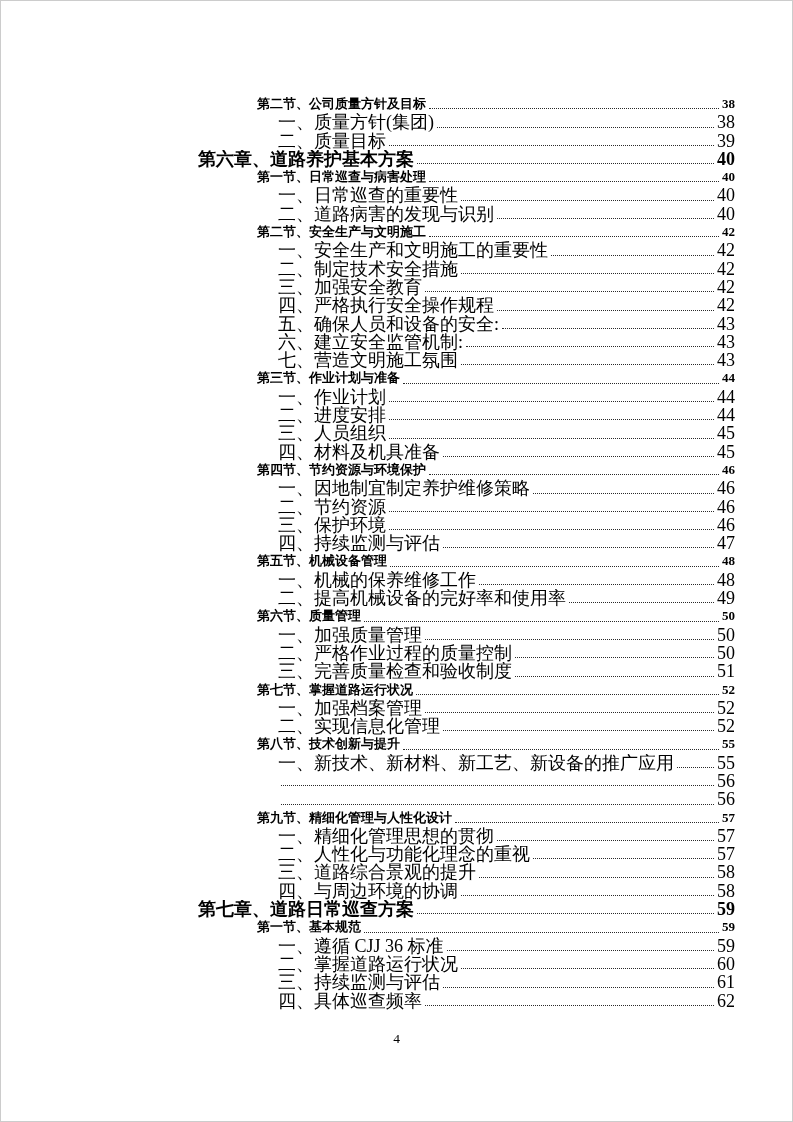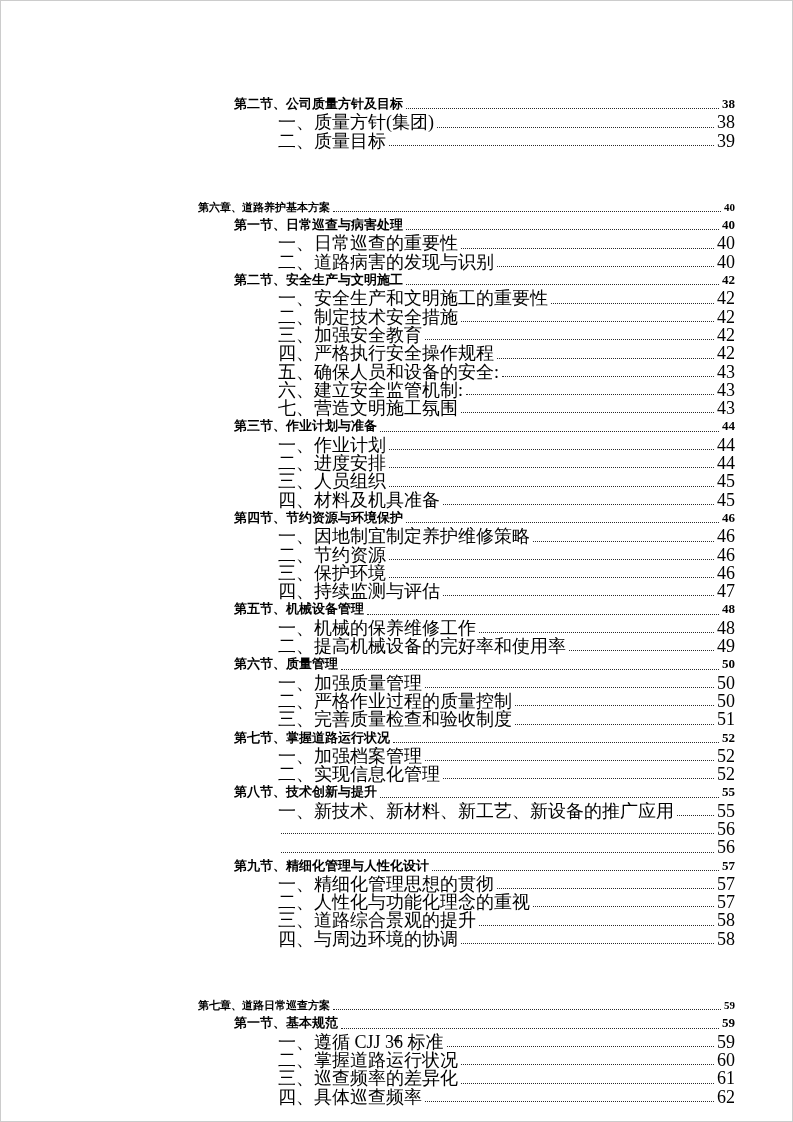--- a/index.html
+++ b/index.html
@@ -41,28 +41,27 @@
     margin: 0 3px 4px 3px;
     border-bottom: 1.4px dotted #2a2a2a;
     min-width: 10px;
   }
   .toc-row .pagenum {
     flex: 0 0 auto;
     text-align: left;
   }
   .toc-row.lv1 {
     font-weight: bold;
-    font-size: 11px;
+    font-size: 18px;
     margin-left: 0;
-    margin-top: 48px;
   }
   .toc-row.lv2 {
     font-weight: bold;
     font-size: 13px;
-    margin-left: 36px;
+    margin-left: 59px;
   }
   .toc-row.lv3 {
     font-weight: normal;
     font-size: 18px;
     margin-left: 80px;
   }
   .footer {
     position: absolute;
     top: 1028px;
     left: 0;
@@ -310,21 +309,21 @@
     <span class="label">一、遵循 CJJ 36 标准</span>
     <span class="leader"></span>
     <span class="pagenum">59</span>
   </div>
       <div class="toc-row lv3">
     <span class="label">二、掌握道路运行状况</span>
     <span class="leader"></span>
     <span class="pagenum">60</span>
   </div>
       <div class="toc-row lv3">
-    <span class="label">三、巡查频率的差异化</span>
+    <span class="label">三、持续监测与评估</span>
     <span class="leader"></span>
     <span class="pagenum">61</span>
   </div>
       <div class="toc-row lv3">
     <span class="label">四、具体巡查频率</span>
     <span class="leader"></span>
     <span class="pagenum">62</span>
   </div>
     </div>
 

